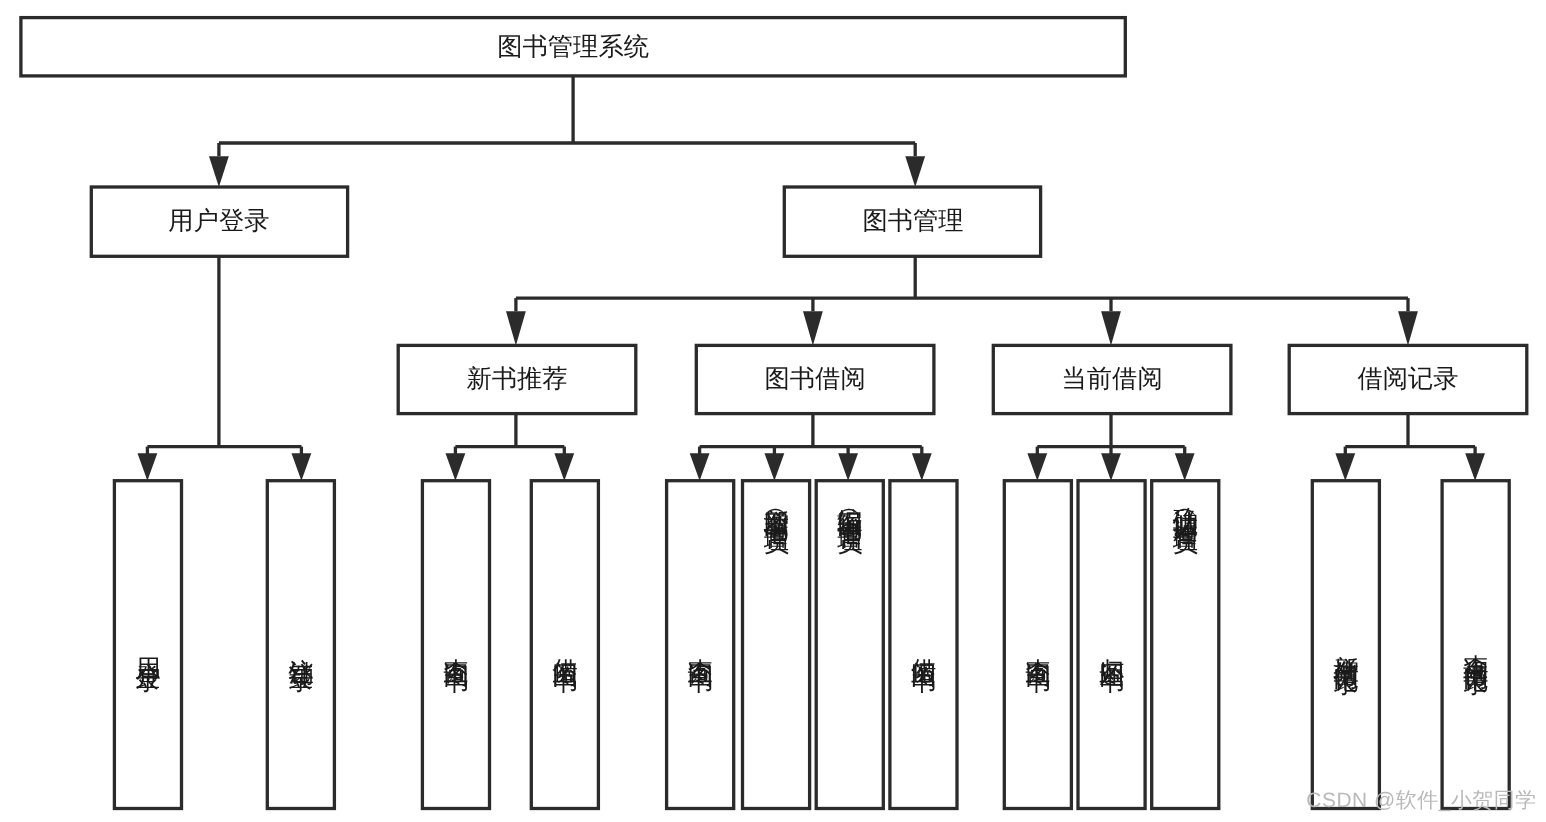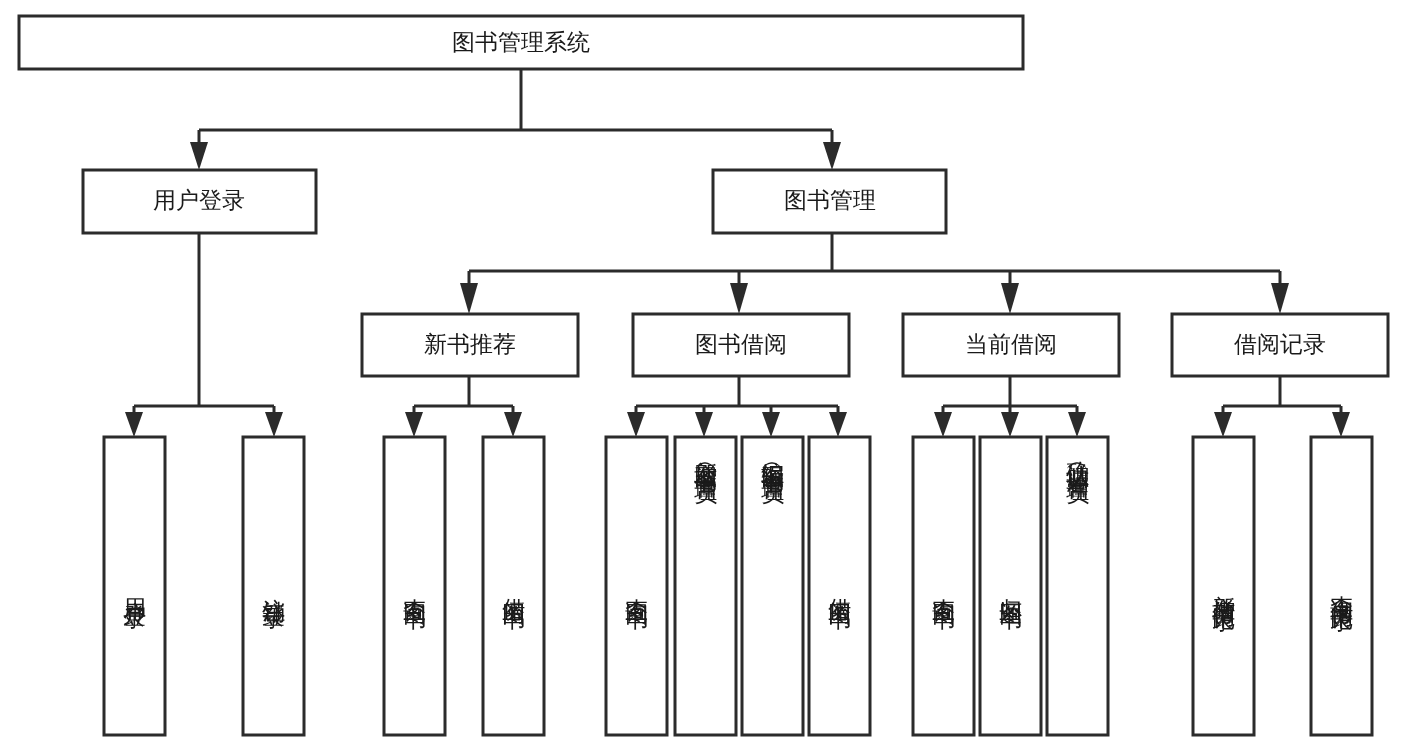--- a/index.html
+++ b/index.html
@@ -224,13 +224,14 @@
     <span class="vert-label">确认归还（管理员）</span>
   </div>
 
   <div class="vert-label-wrap" style="left:1193px; top:437px; width:61px; height:298px; align-items:center;">
     <span class="vert-label">新增借阅记录</span>
   </div>
   <div class="vert-label-wrap" style="left:1311px; top:437px; width:61px; height:298px; align-items:center;">
     <span class="vert-label">查询借阅记录</span>
   </div>
 
+  <div class="watermark">CSDN @软件_小贺同学</div>
 </div>
 
 </body></html>

